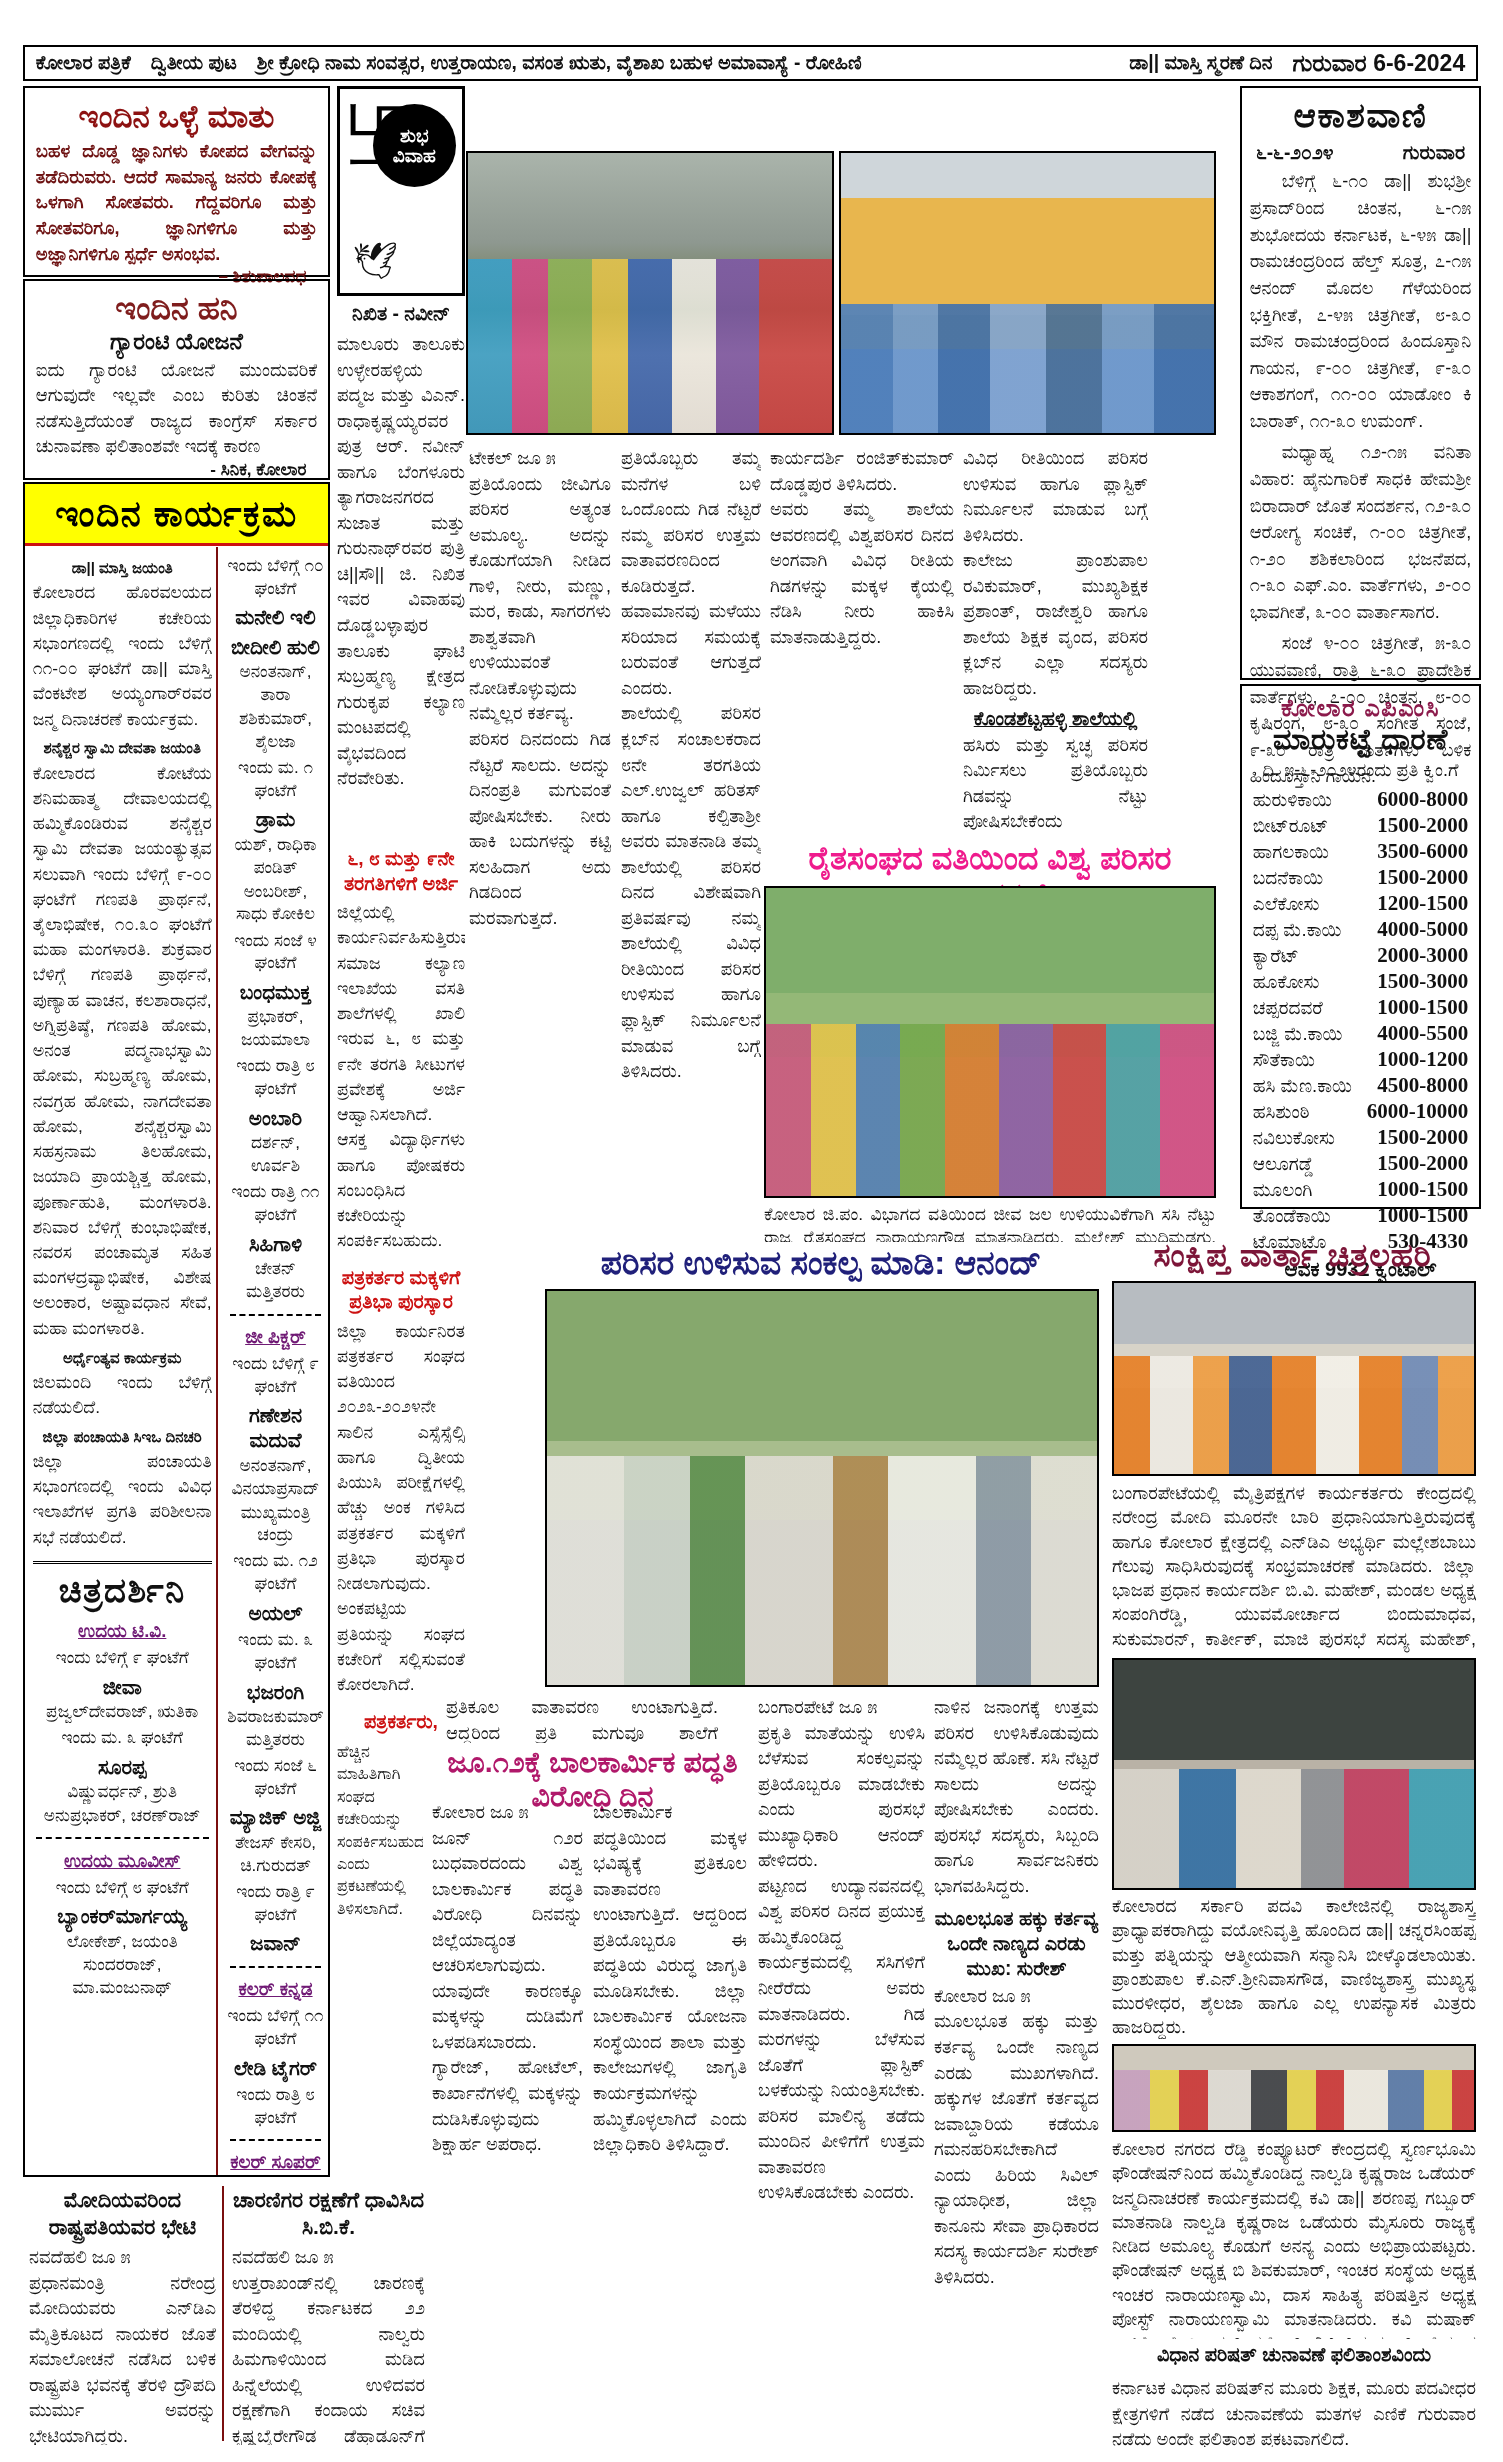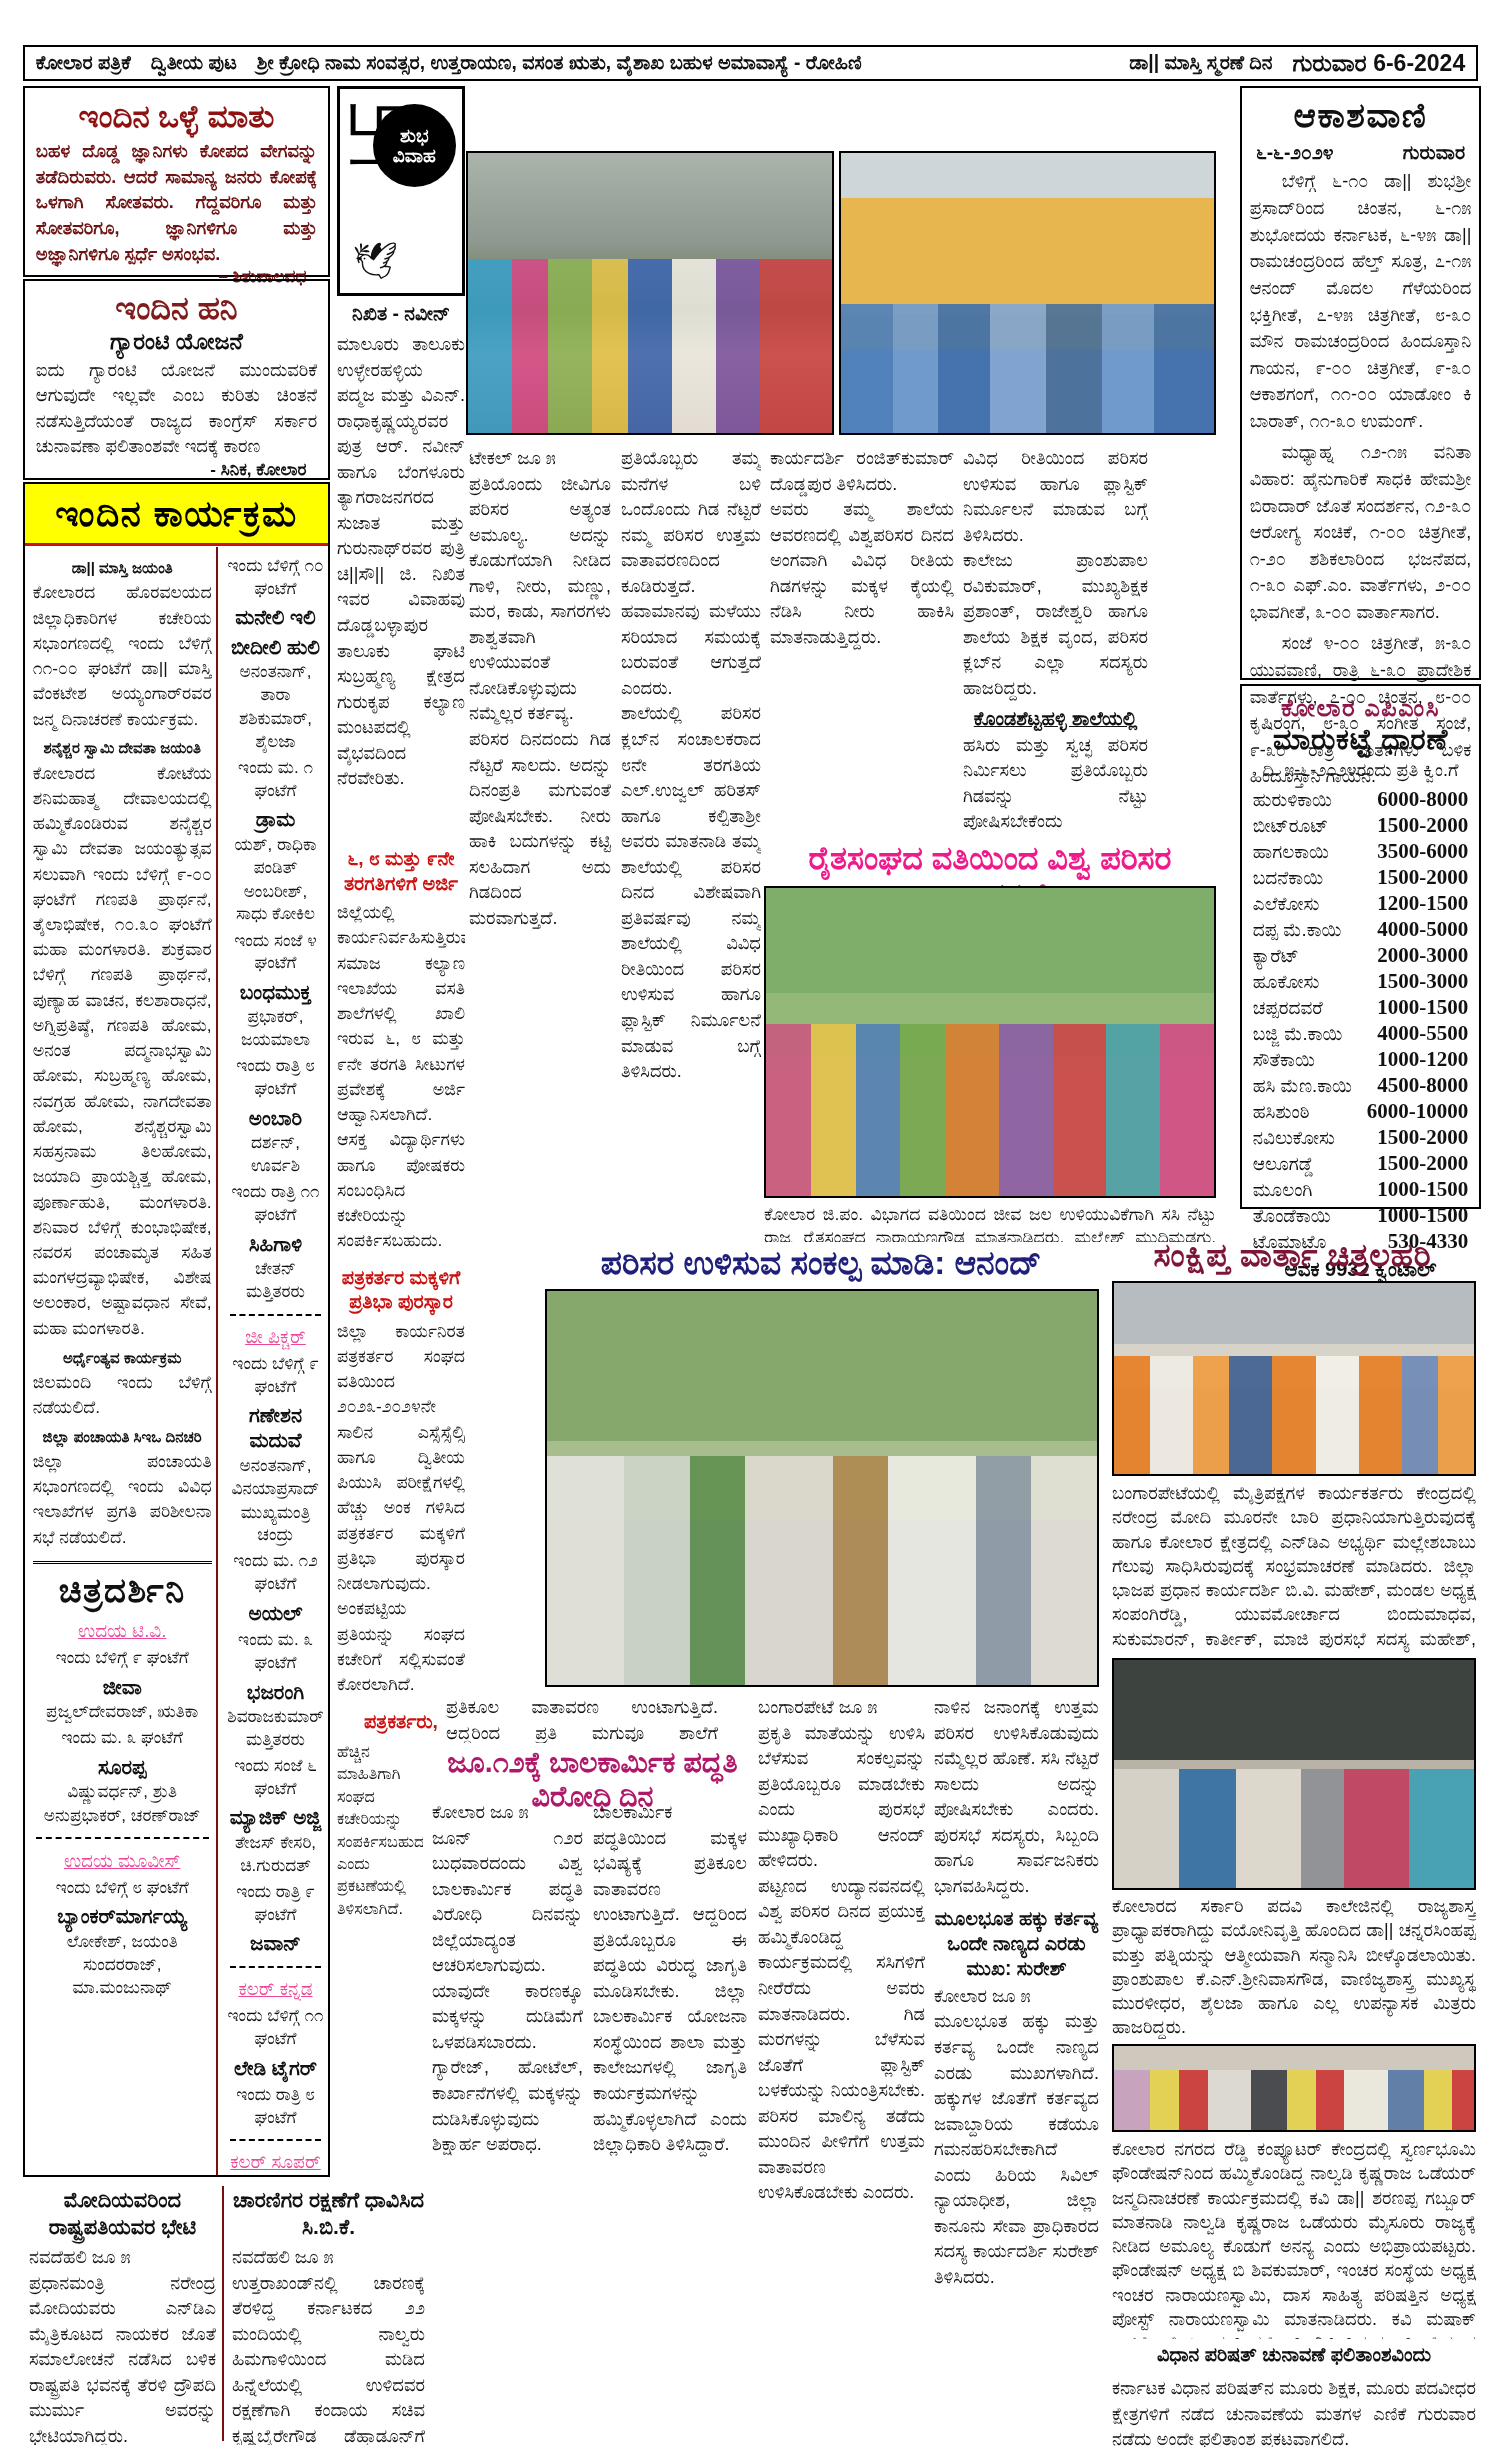--- a/index.html
+++ b/index.html
@@ -25,21 +25,21 @@
   
   .prog-banner{background:#ffff00;border-bottom:3.9px solid #cc1111;height:59px;display:flex;align-items:center;justify-content:center;font-size:36px;font-weight:bold;color:#000;letter-spacing:1.5px;}
   .prog-cols{position:absolute;top:63px;left:0;right:0;bottom:0;overflow:hidden;}
   .prog-left{position:absolute;left:7.7px;top:4.6px;width:179px;bottom:0;overflow:hidden;}
   .prog-right{position:absolute;left:202px;top:4.6px;width:96px;bottom:0;overflow:hidden;width:97px;}
   .prog-divider{position:absolute;left:191px;top:0;bottom:0;width:2.3px;background:#7a0f0f;}
   .prog-item h3{font-size:15px;text-align:center;margin:7.7px 0 3.1px;line-height:1.2;}
   .prog-item p{font-size:17.4px;line-height:1.45;text-align:justify;margin:0 0 6.2px;}
   .tvline{font-size:17px;text-align:center;line-height:1.35;margin:0.8px 0;}
   .tvline.s-title{font-weight:bold;font-size:20px;line-height:1.25;margin:4.6px 0 1.5px;}
-  .tvline.s-channel{font-weight:normal;font-size:18.5px;color:#ec4899;text-decoration:underline;margin:7.7px 0 3.1px;}
+  .tvline.s-channel{font-weight:bold;font-size:18.5px;color:#701a75;text-decoration:underline;margin:7.7px 0 3.1px;}
   .tvline.s-time{margin:3.1px 0;}
   .tvline.s-div{border-top:2.3px dashed #000;height:0;margin:9.3px 3.1px;}
   .chitra-head{border-top:3.1px double #000;margin-top:10.8px;padding-top:7.7px;font-size:34px;font-weight:bold;text-align:center;letter-spacing:1.5px;}
   
   .wed-logo-inner{position:relative;width:100%;height:100%;background:#fff;}
   .swastika{position:absolute;left:6.2px;top:10.8px;font-size:68px;line-height:1;color:#000;}
   .wed-circle{position:absolute;right:6.2px;top:15.4px;width:83px;height:83px;border-radius:50%;background:#000;color:#fff;display:flex;flex-direction:column;align-items:center;justify-content:center;font-weight:bold;font-size:18.5px;line-height:1.1;}
   .dove{position:absolute;left:12.4px;bottom:10.8px;font-size:36px;}
   .wed-cap{font-size:19.3px;font-weight:bold;text-align:center;}
   .notice-item h4{color:#cc1111;font-size:19.3px;font-weight:bold;text-align:center;line-height:1.25;margin:12.4px 0 4.6px;}

